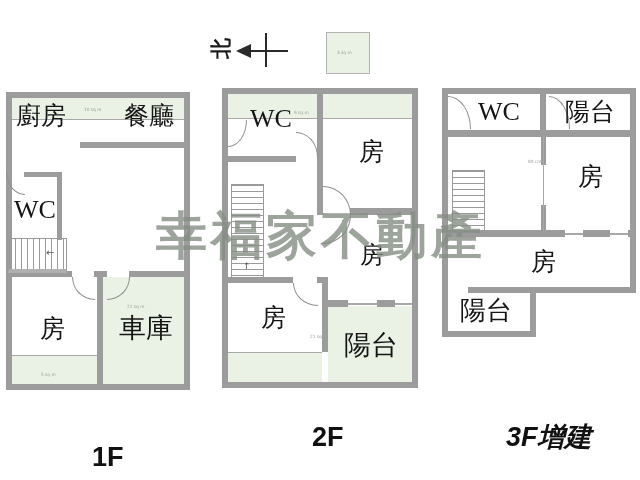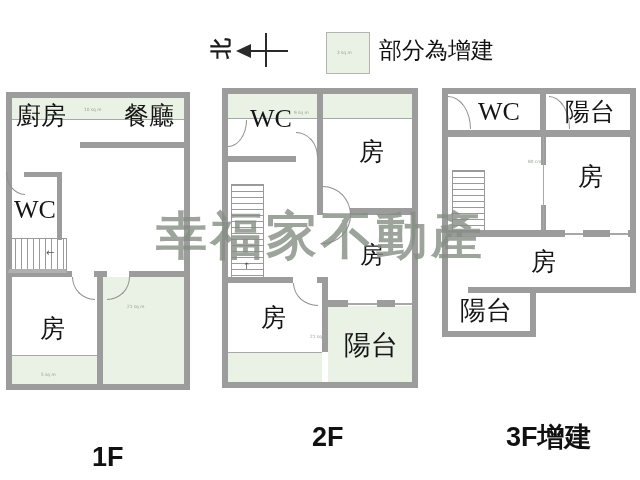--- a/index.html
+++ b/index.html
@@ -37,21 +37,20 @@
 <div id="stage">
 
   <div id="north-char">北</div>
   <div class="north-head" style="left:236px;top:44px;"></div>
   <div class="north-line" style="left:250px;top:50px;width:38px;height:2px;"></div>
   <div class="north-line" style="left:265px;top:33px;width:2px;height:34px;"></div>
 
   <div id="legend-swatch">
     <span class="tt" style="left:10px;top:17px;">3 sq m</span>
   </div>
-  <div id="legend-label">部分為增建</div>
 
   <div class="g" style="left:12px;top:98px;width:172px;height:22px;"></div>
   <div class="g" style="left:103px;top:277px;width:81px;height:107px;"></div>
   <div class="g" style="left:12px;top:356px;width:85px;height:28px;"></div>
   <div class="tl" style="left:12px;top:119px;width:172px;height:1px;"></div>
   <div class="tl" style="left:12px;top:355px;width:85px;height:1px;"></div>
 
   <div class="w" style="left:6px;top:92px;width:184px;height:6px;"></div>
   <div class="w" style="left:6px;top:92px;width:6px;height:298px;"></div>
   <div class="w" style="left:184px;top:92px;width:6px;height:298px;"></div>
@@ -69,20 +68,21 @@
   <span class="arrowtxt" style="left:46px;top:248px;font-size:10px;">←</span>
 
   <div class="arc" style="left:6px;top:172px;width:18px;height:22px;border-left-width:1px;border-bottom-width:1px;border-radius:0 0 0 100%;"></div>
   <div class="arc" style="left:72px;top:277px;width:22px;height:22px;border-left-width:1px;border-bottom-width:1px;border-radius:0 0 0 100%;"></div>
   <div class="arc" style="left:107px;top:277px;width:22px;height:22px;border-right-width:1px;border-bottom-width:1px;border-radius:0 0 100% 0;"></div>
 
   <div class="rm" style="left:16px;top:103px;font-size:25px;">廚房</div>
   <div class="rm" style="left:124px;top:103px;font-size:25px;">餐廳</div>
   <div class="rm" style="left:14px;top:197px;font-size:26px;">WC</div>
   <div class="rm" style="left:40px;top:316px;font-size:25px;">房</div>
+  <div class="rm" style="left:119px;top:315px;font-size:27px;">車庫</div>
   <span class="tt" style="left:84px;top:107px;">10 sq m</span>
   <span class="tt" style="left:127px;top:304px;">21 sq m</span>
   <span class="tt" style="left:41px;top:372px;">5 sq m</span>
   <div class="ft" style="left:92px;top:424px;margin-top:20px;">1F</div>
 
   <div class="g" style="left:228px;top:94px;width:184px;height:25px;"></div>
   <div class="g" style="left:328px;top:306px;width:84px;height:76px;"></div>
   <div class="g" style="left:228px;top:353px;width:94px;height:29px;"></div>
   <div class="tl" style="left:228px;top:118px;width:184px;height:1px;"></div>
   <div class="tl" style="left:228px;top:352px;width:94px;height:1px;"></div>
@@ -147,17 +147,17 @@
 
   <div class="arc" style="left:448px;top:96px;width:22px;height:32px;border-top-width:1px;border-right-width:1px;border-radius:0 100% 0 0;"></div>
   <div class="arc" style="left:549px;top:96px;width:20px;height:32px;border-top-width:1px;border-right-width:1px;border-radius:0 100% 0 0;"></div>
 
   <div class="rm" style="left:478px;top:99px;font-size:26px;">WC</div>
   <div class="rm" style="left:565px;top:99px;font-size:25px;">陽台</div>
   <div class="rm" style="left:578px;top:164px;font-size:25px;">房</div>
   <div class="rm" style="left:531px;top:249px;font-size:25px;">房</div>
   <div class="rm" style="left:460px;top:298px;font-size:26px;">陽台</div>
   <span class="tt" style="left:528px;top:159px;">80 cm</span>
-  <div class="ft" style="left:506px;top:424px;">3F增建</div>
+  <div class="ft" style="left:506px;top:424px;font-style:italic;">3F增建</div>
 
   <div id="watermark">幸福家不動產</div>
 
 </div>
 
 </body></html>

